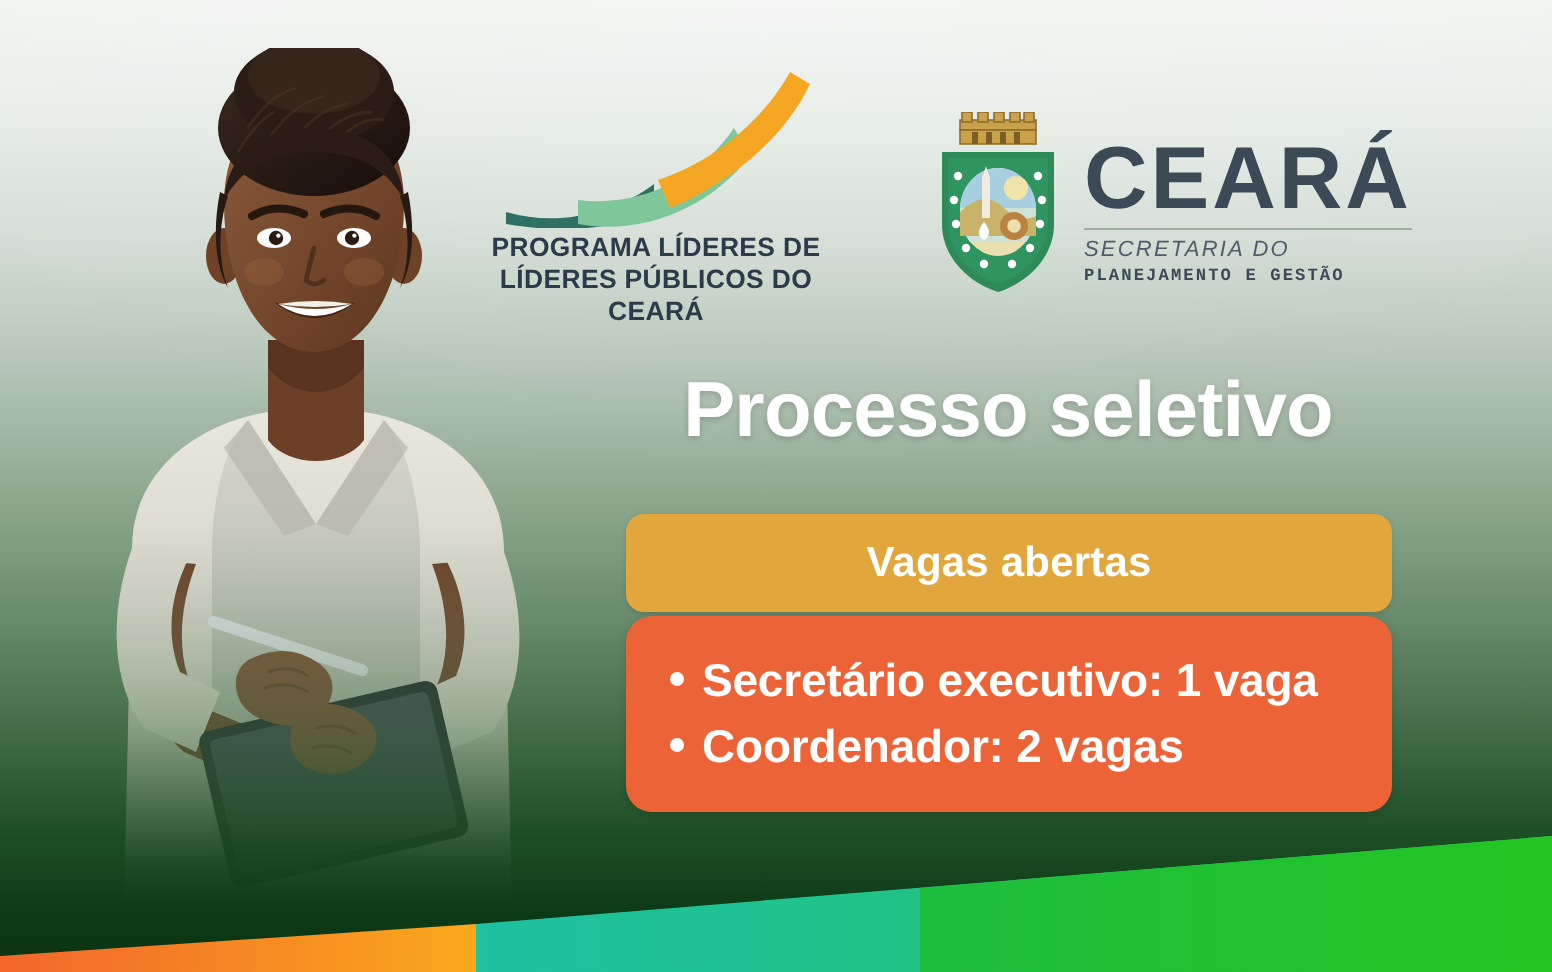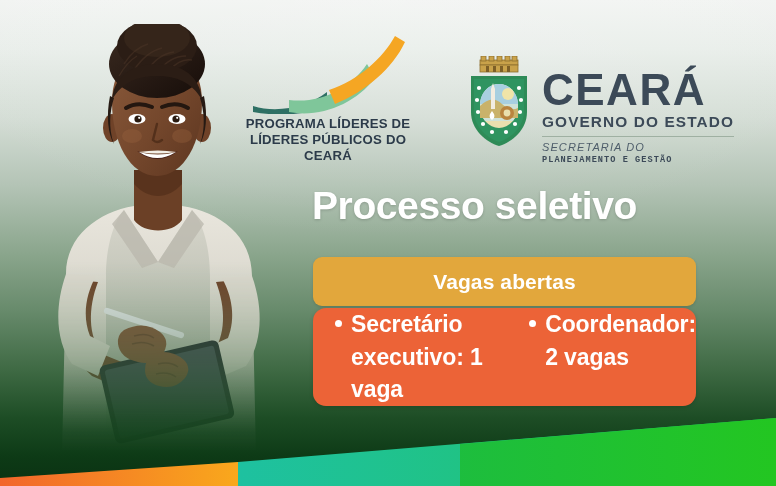--- a/index.html
+++ b/index.html
@@ -115,21 +115,21 @@
   .headline {
     position: absolute;
     left: 312px;
     top: 186px;
     width: 384px;
     color: #ffffff;
     font-size: 39px;
     font-weight: bold;
     letter-spacing: -0.4px;
     line-height: 1.05;
-    text-align: left;
+    text-align: center;
     text-shadow: 0 1px 3px rgba(0,0,0,0.18);
   }
 
   
   .pill-amber {
     position: absolute;
     left: 313px;
     top: 257px;
     width: 383px;
     height: 49px;
@@ -151,21 +151,21 @@
   .box-orange {
     position: absolute;
     left: 313px;
     top: 308px;
     width: 383px;
     height: 98px;
     background: #ec6337;
     border-radius: 13px;
     box-shadow: 0 1px 4px rgba(0,0,0,0.15);
     display: flex;
-    flex-direction: row;
+    flex-direction: column;
     justify-content: center;
     padding: 0 0 0 22px;
     box-sizing: border-box;
   }
   .vac-item {
     color: #ffffff;
     font-size: 23px;
     font-weight: bold;
     line-height: 1.42;
     letter-spacing: -0.1px;
@@ -376,21 +376,20 @@
         <circle cx="26" cy="76" r="2.1"></circle>
         <circle cx="40" cy="76" r="2.1"></circle>
         <circle cx="49" cy="68" r="2.1"></circle>
         <circle cx="54" cy="56" r="2.1"></circle>
         <circle cx="55" cy="44" r="2.1"></circle>
         <circle cx="53" cy="32" r="2.1"></circle>
       </g>
     </svg>
     <div class="gov-words">
       <div class="gov-ceara">CEARÁ</div>
-      <div class="gov-estado">GOVERNO DO ESTADO</div>
       <div class="gov-div"></div>
       <div class="gov-sec1">SECRETARIA DO</div>
       <div class="gov-sec2">PLANEJAMENTO E GESTÃO</div>
     </div>
   </div>
 
   <div class="headline">Processo seletivo</div>
 
   <div class="pill-amber">
     <span>Vagas abertas</span>

